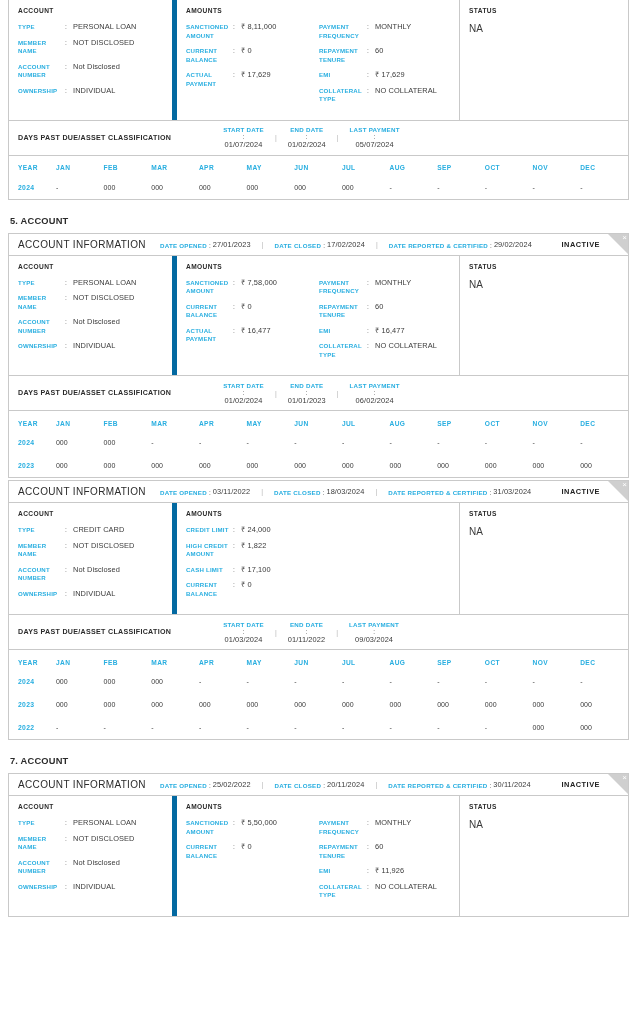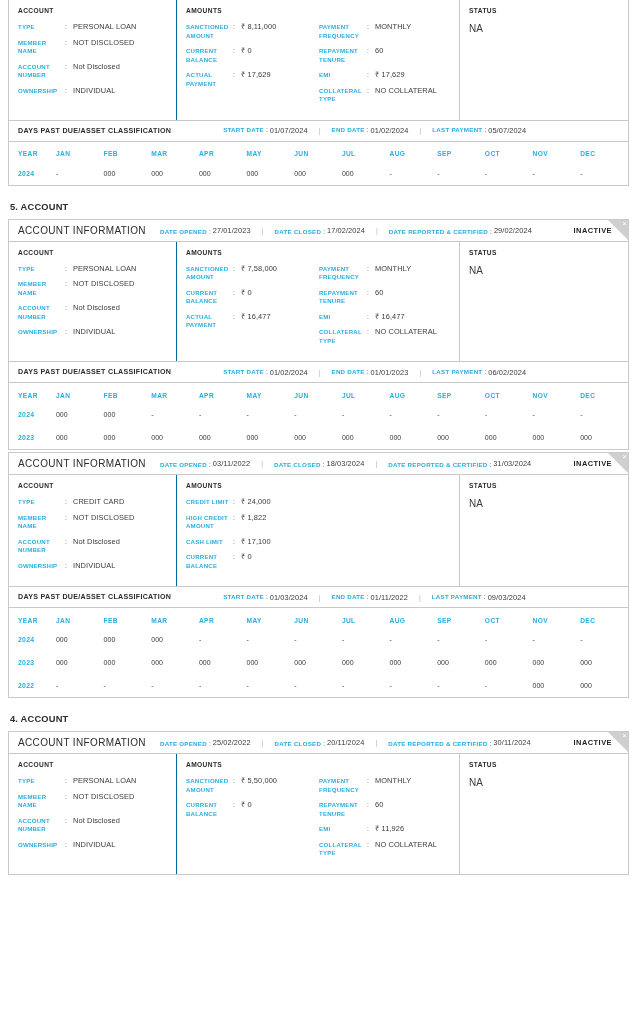--- a/index.html
+++ b/index.html
@@ -42,21 +42,21 @@
     font-weight: bold;
     letter-spacing: .25px;
     color: #28AEE0;
   }
   .meta-sep { font-size: 6.4px; color: #555; margin: 0 2px; }
   .meta-val { font-size: 7.4px; color: #3a3a3a; letter-spacing: .1px; }
   .meta-pipe { color: #b6b6b6; font-size: 7px; margin: 0 11px; }
 
   .badge {
     position: absolute;
-    right: 16px;
+    right: 28px;
     font-size: 7.4px;
     font-weight: bold;
     letter-spacing: .5px;
     color: #222;
   }
   .corner {
     position: absolute;
     top: -1px; right: -1px;
     width: 22px; height: 22px;
     overflow: hidden;
@@ -71,21 +71,21 @@
   .corner .x {
     position: absolute;
     top: 0px; right: 2px;
     font-size: 8px;
     color: #ffffff;
     line-height: 9px;
   }
 
   
   .detail { display: flex; }
-  .col-account { width: 168px; border-right: 1px solid #0369a1; padding: 7px 0 9px 9px; }
+  .col-account { width: 168px; border-right: 5px solid #0369a1; padding: 7px 0 9px 9px; }
   .col-amounts { width: 283px; border-right: 1px solid #c9c9c9; padding: 7px 0 9px 9px; }
   .col-status  { flex: 1; padding: 7px 0 9px 9px; }
 
   .col-head {
     font-size: 6.6px;
     font-weight: bold;
     letter-spacing: .4px;
     color: #2b2b2b;
     margin-bottom: 9px;
   }
@@ -106,33 +106,33 @@
   .amt-grid { display: flex; }
   .amt-left { width: 133px; flex: 0 0 133px; }
   .amt-right { flex: 1; }
   .amt-left .fname { width: 47px; flex: 0 0 47px; }
   .amt-right .fname { width: 48px; flex: 0 0 48px; }
 
   
   .dpd-bar {
     display: flex;
     align-items: center;
-    height: 22px;
+    height: 36px;
     padding-left: 9px;
     border-top: 1px solid #c9c9c9;
     border-bottom: 1px solid #c9c9c9;
     white-space: nowrap;
   }
   .dpd-title {
     font-size: 7.1px;
     font-weight: bold;
     letter-spacing: .3px;
     color: #2b2b2b;
   }
-  .dpd-meta { display: flex; margin-left: 52px; }
+  .dpd-meta { display: flex; align-items: center; margin-left: 52px; flex-direction: column; }
 
   table.months { width: 100%; border-collapse: collapse; table-layout: fixed; }
   table.months th, table.months td {
     font-size: 6.6px;
     text-align: left;
     padding: 0;
     height: 23px;
     vertical-align: middle;
   }
   table.months th {
@@ -635,21 +635,21 @@
             <td class="cm">-</td>
             <td class="cm">-</td>
             <td class="cm">-</td>
             <td class="cm">-</td>
             <td class="cm">000</td>
             <td class="cm">000</td>
           </tr>
         </tbody>
       </table>
     </div>
-    <h2 class="sec">4. ACCOUNT</h2>
+    <h2 class="sec">7. ACCOUNT</h2>
     <div class="card">
       <div class="info-bar">
         <span class="info-title">ACCOUNT INFORMATION</span>
         <span class="info-meta">
           <span class="meta-lbl">DATE OPENED</span>
           <span class="meta-sep">:</span>
           <span class="meta-val">25/02/2022</span>
         </span>
         <span class="meta-pipe">|</span>
         <span class="info-meta" style="margin-left:0">

